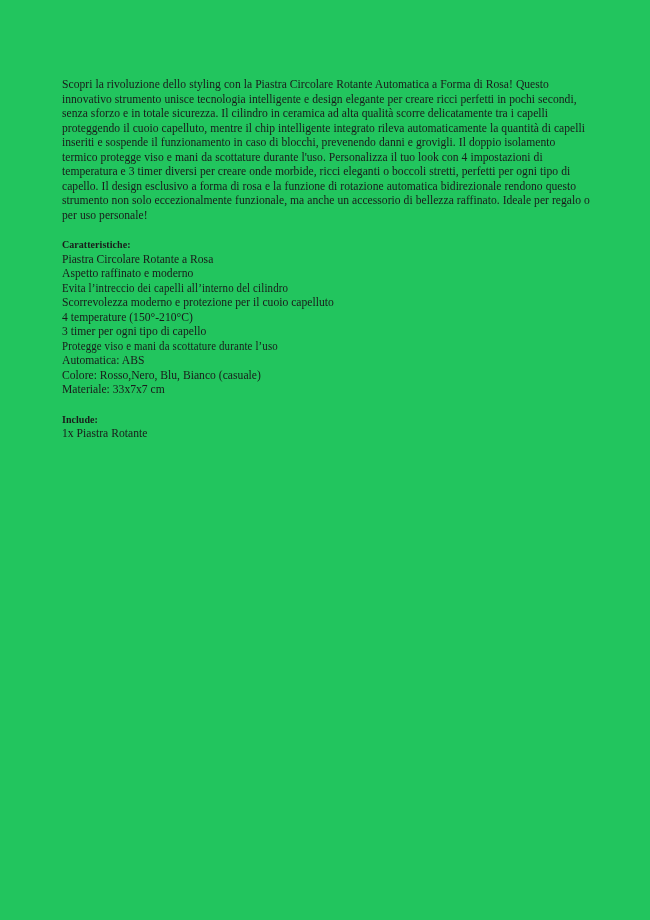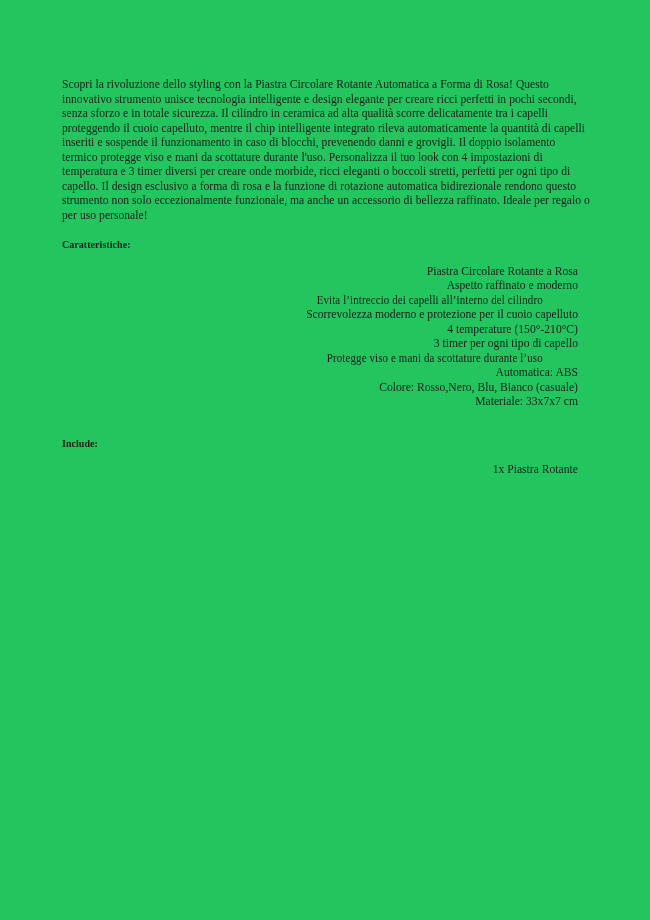--- a/index.html
+++ b/index.html
@@ -61,23 +61,22 @@
   
   .line.condensed {
     font-family: "Liberation Serif", "DejaVu Serif", serif;
     transform: scaleX(0.93);
     transform-origin: left center;
     letter-spacing: 0.15px;
     font-size: 11.7px;
   }
 
   .feature-list, .include-list {
-    margin: 12px;
+    margin: 0;
     padding: 0;
-    text-align: right;
   }
 </style>
 </head>
 <body style="color: rgb(26, 26, 26);">
 
 <div id="page" style="background: #22c55e;">
   <div id="content">
 
     <p class="para">Scopri la rivoluzione dello styling con la Piastra Circolare Rotante Automatica a Forma di Rosa! Questo innovativo strumento unisce tecnologia intelligente e design elegante per creare ricci perfetti in pochi secondi, senza sforzo e in totale sicurezza. Il cilindro in ceramica ad alta qualità scorre delicatamente tra i capelli proteggendo il cuoio capelluto, mentre il chip intelligente integrato rileva automaticamente la quantità di capelli inseriti e sospende il funzionamento in caso di blocchi, prevenendo danni e grovigli. Il doppio isolamento termico protegge viso e mani da scottature durante l'uso. Personalizza il tuo look con 4 impostazioni di temperatura e 3 timer diversi per creare onde morbide, ricci eleganti o boccoli stretti, perfetti per ogni tipo di capello. Il design esclusivo a forma di rosa e la funzione di rotazione automatica bidirezionale rendono questo strumento non solo eccezionalmente funzionale, ma anche un accessorio di bellezza raffinato. Ideale per regalo o per uso personale!</p>
 

